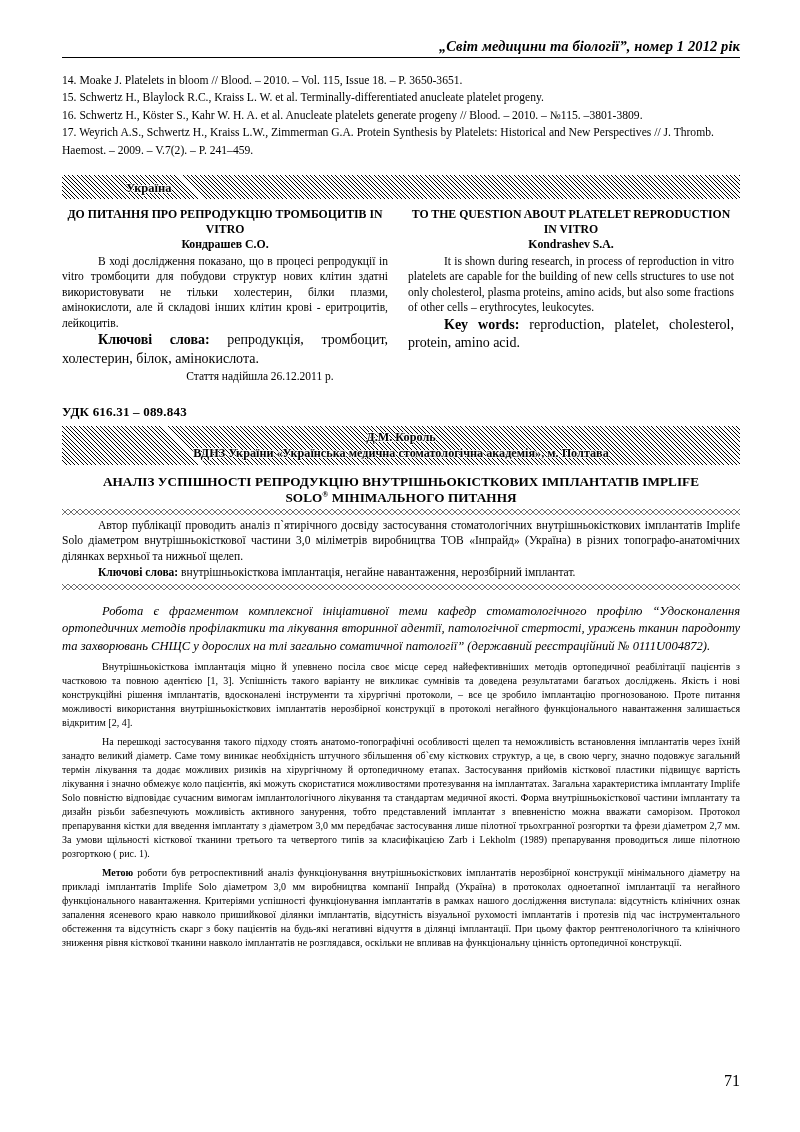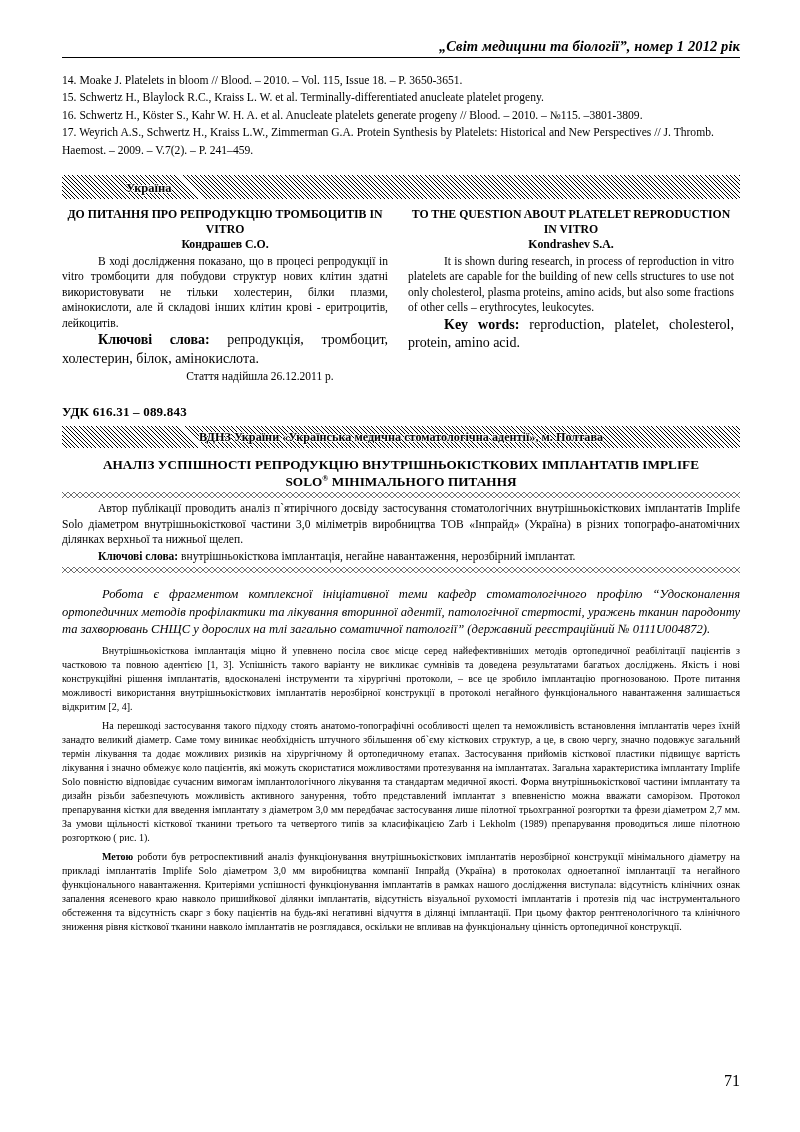--- a/index.html
+++ b/index.html
@@ -244,21 +244,22 @@
         <div class="abs-kw">
           <b>Key words:</b>
           <span>reproduction, platelet, cholesterol, protein, amino acid.</span>
         </div>
       </div>
     </div>
 
     <div class="udk">УДК  616.31 – 089.843</div>
 
     <div class="band">
-      <div class="band-center">ВДНЗ України «Українська медична стоматологічна адентії», м. Полтава</div>
+      <div class="band-center">Д.М. Король</div>
+      <div class="band-center">ВДНЗ України «Українська медична стоматологічна академія», м. Полтава</div>
     </div>
 
     <div class="art-title">
       <span>АНАЛІЗ  УСПІШНОСТІ  РЕПРОДУКЦІЮ ВНУТРІШНЬОКІСТКОВИХ ІМПЛАНТАТІВ IMPLIFE</span><br>
       <span>SOLO</span><sup>®</sup><span> МІНІМАЛЬНОГО ПИТАННЯ</span>
     </div>
 
     <div class="wavy"></div>
 
     <div class="art-abs">Автор публікації проводить аналіз п`ятирічного досвіду застосування стоматологічних внутрішньокісткових імплантатів Implife Solo діаметром внутрішньокісткової частини 3,0 міліметрів виробництва ТОВ «Інпрайд» (Україна) в різних топографо-анатомічних ділянках верхньої та нижньої щелеп.</div>

